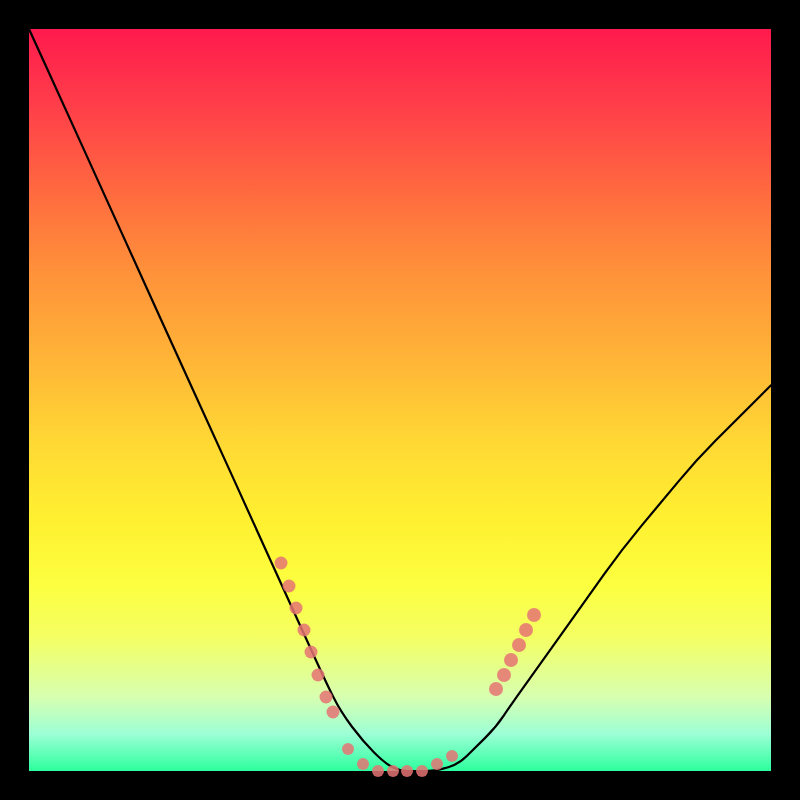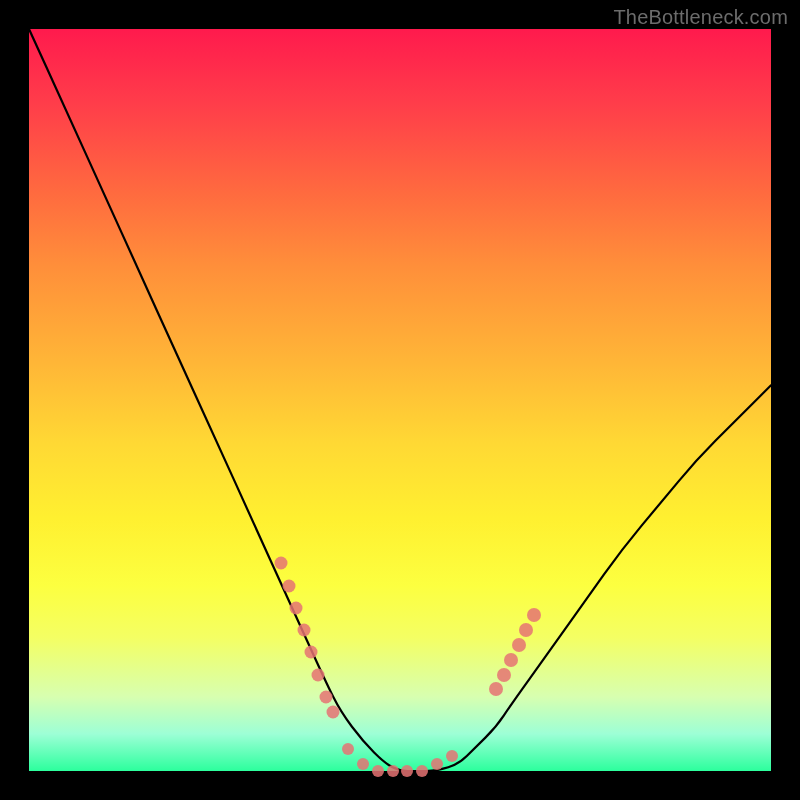--- a/index.html
+++ b/index.html
@@ -83,14 +83,13 @@
         <div class="dot" style="width: 12px; height: 12px; left: 422.94px; top: 727.16px;"></div>
         <div class="dot" style="width: 14px; height: 14px; left: 467.46px; top: 660.38px;"></div>
         <div class="dot" style="width: 14px; height: 14px; left: 474.88px; top: 645.54px;"></div>
         <div class="dot" style="width: 14px; height: 14px; left: 482.3px; top: 630.7px;"></div>
         <div class="dot" style="width: 14px; height: 14px; left: 489.72px; top: 615.86px;"></div>
         <div class="dot" style="width: 14px; height: 14px; left: 497.14px; top: 601.02px;"></div>
         <div class="dot" style="width: 14px; height: 14px; left: 504.56px; top: 586.18px;"></div>
       </div>
 
   </div>
-  <div class="watermark">TheBottleneck.com</div>
 </div>
 
 </body></html>

